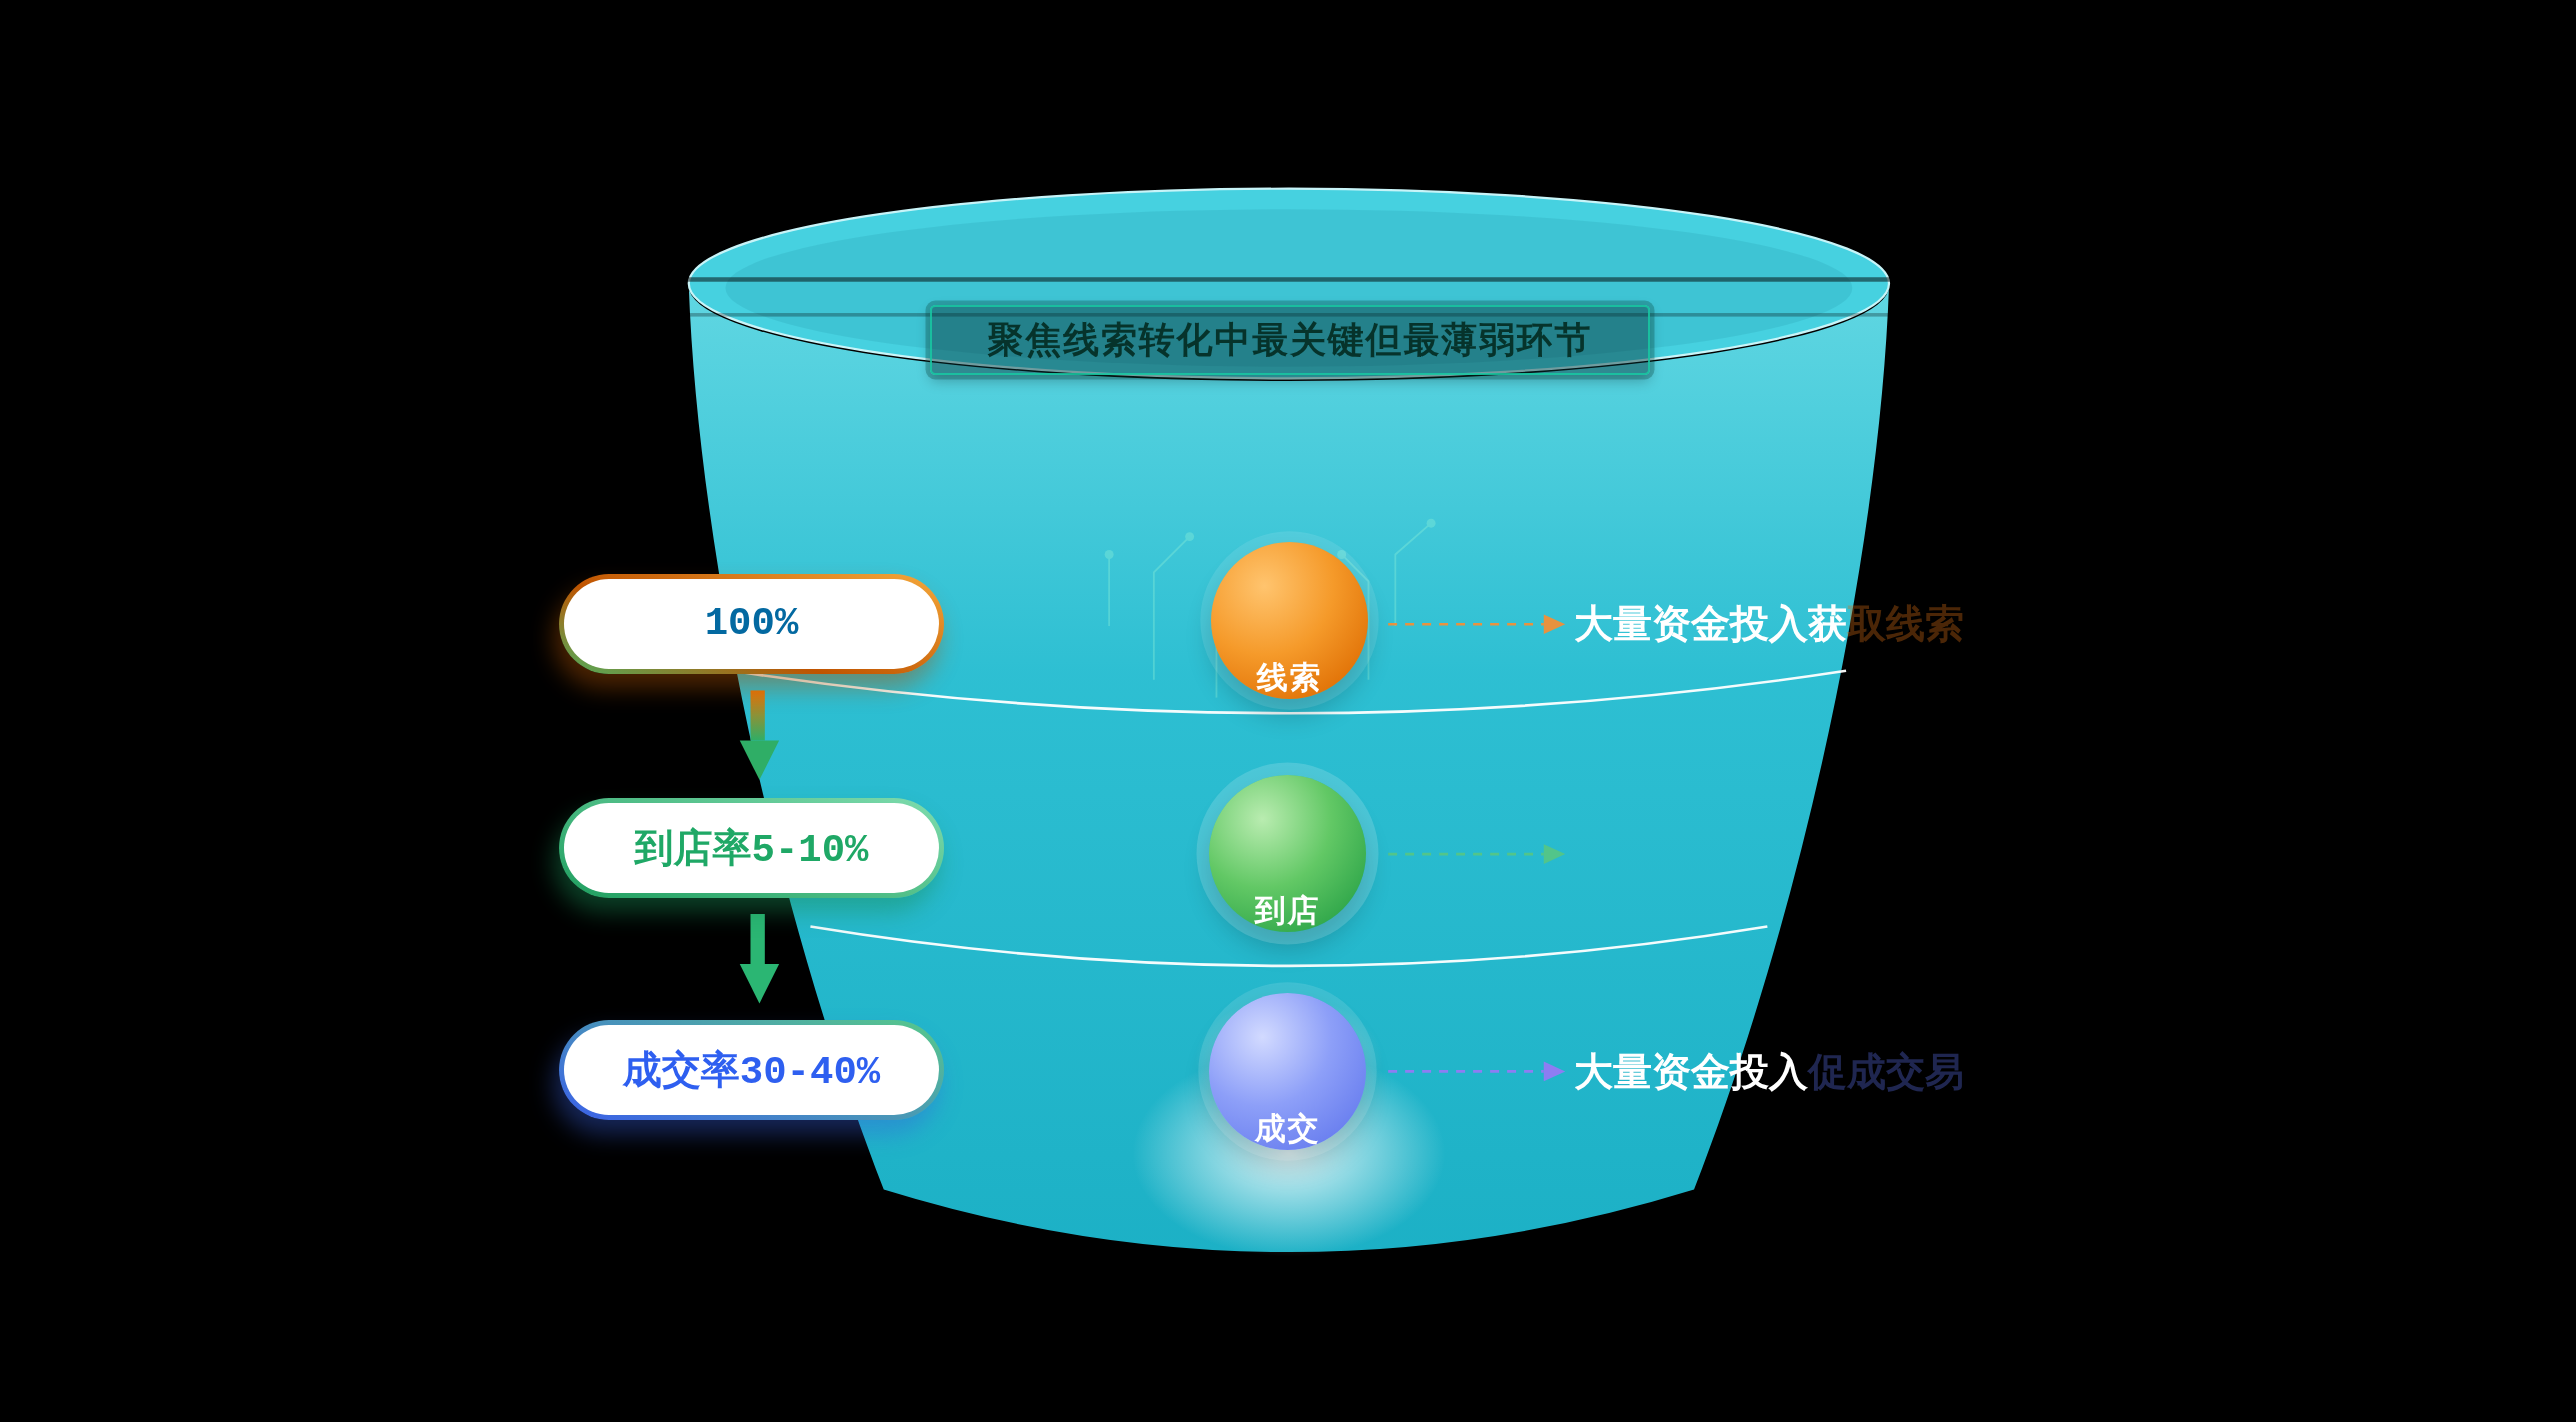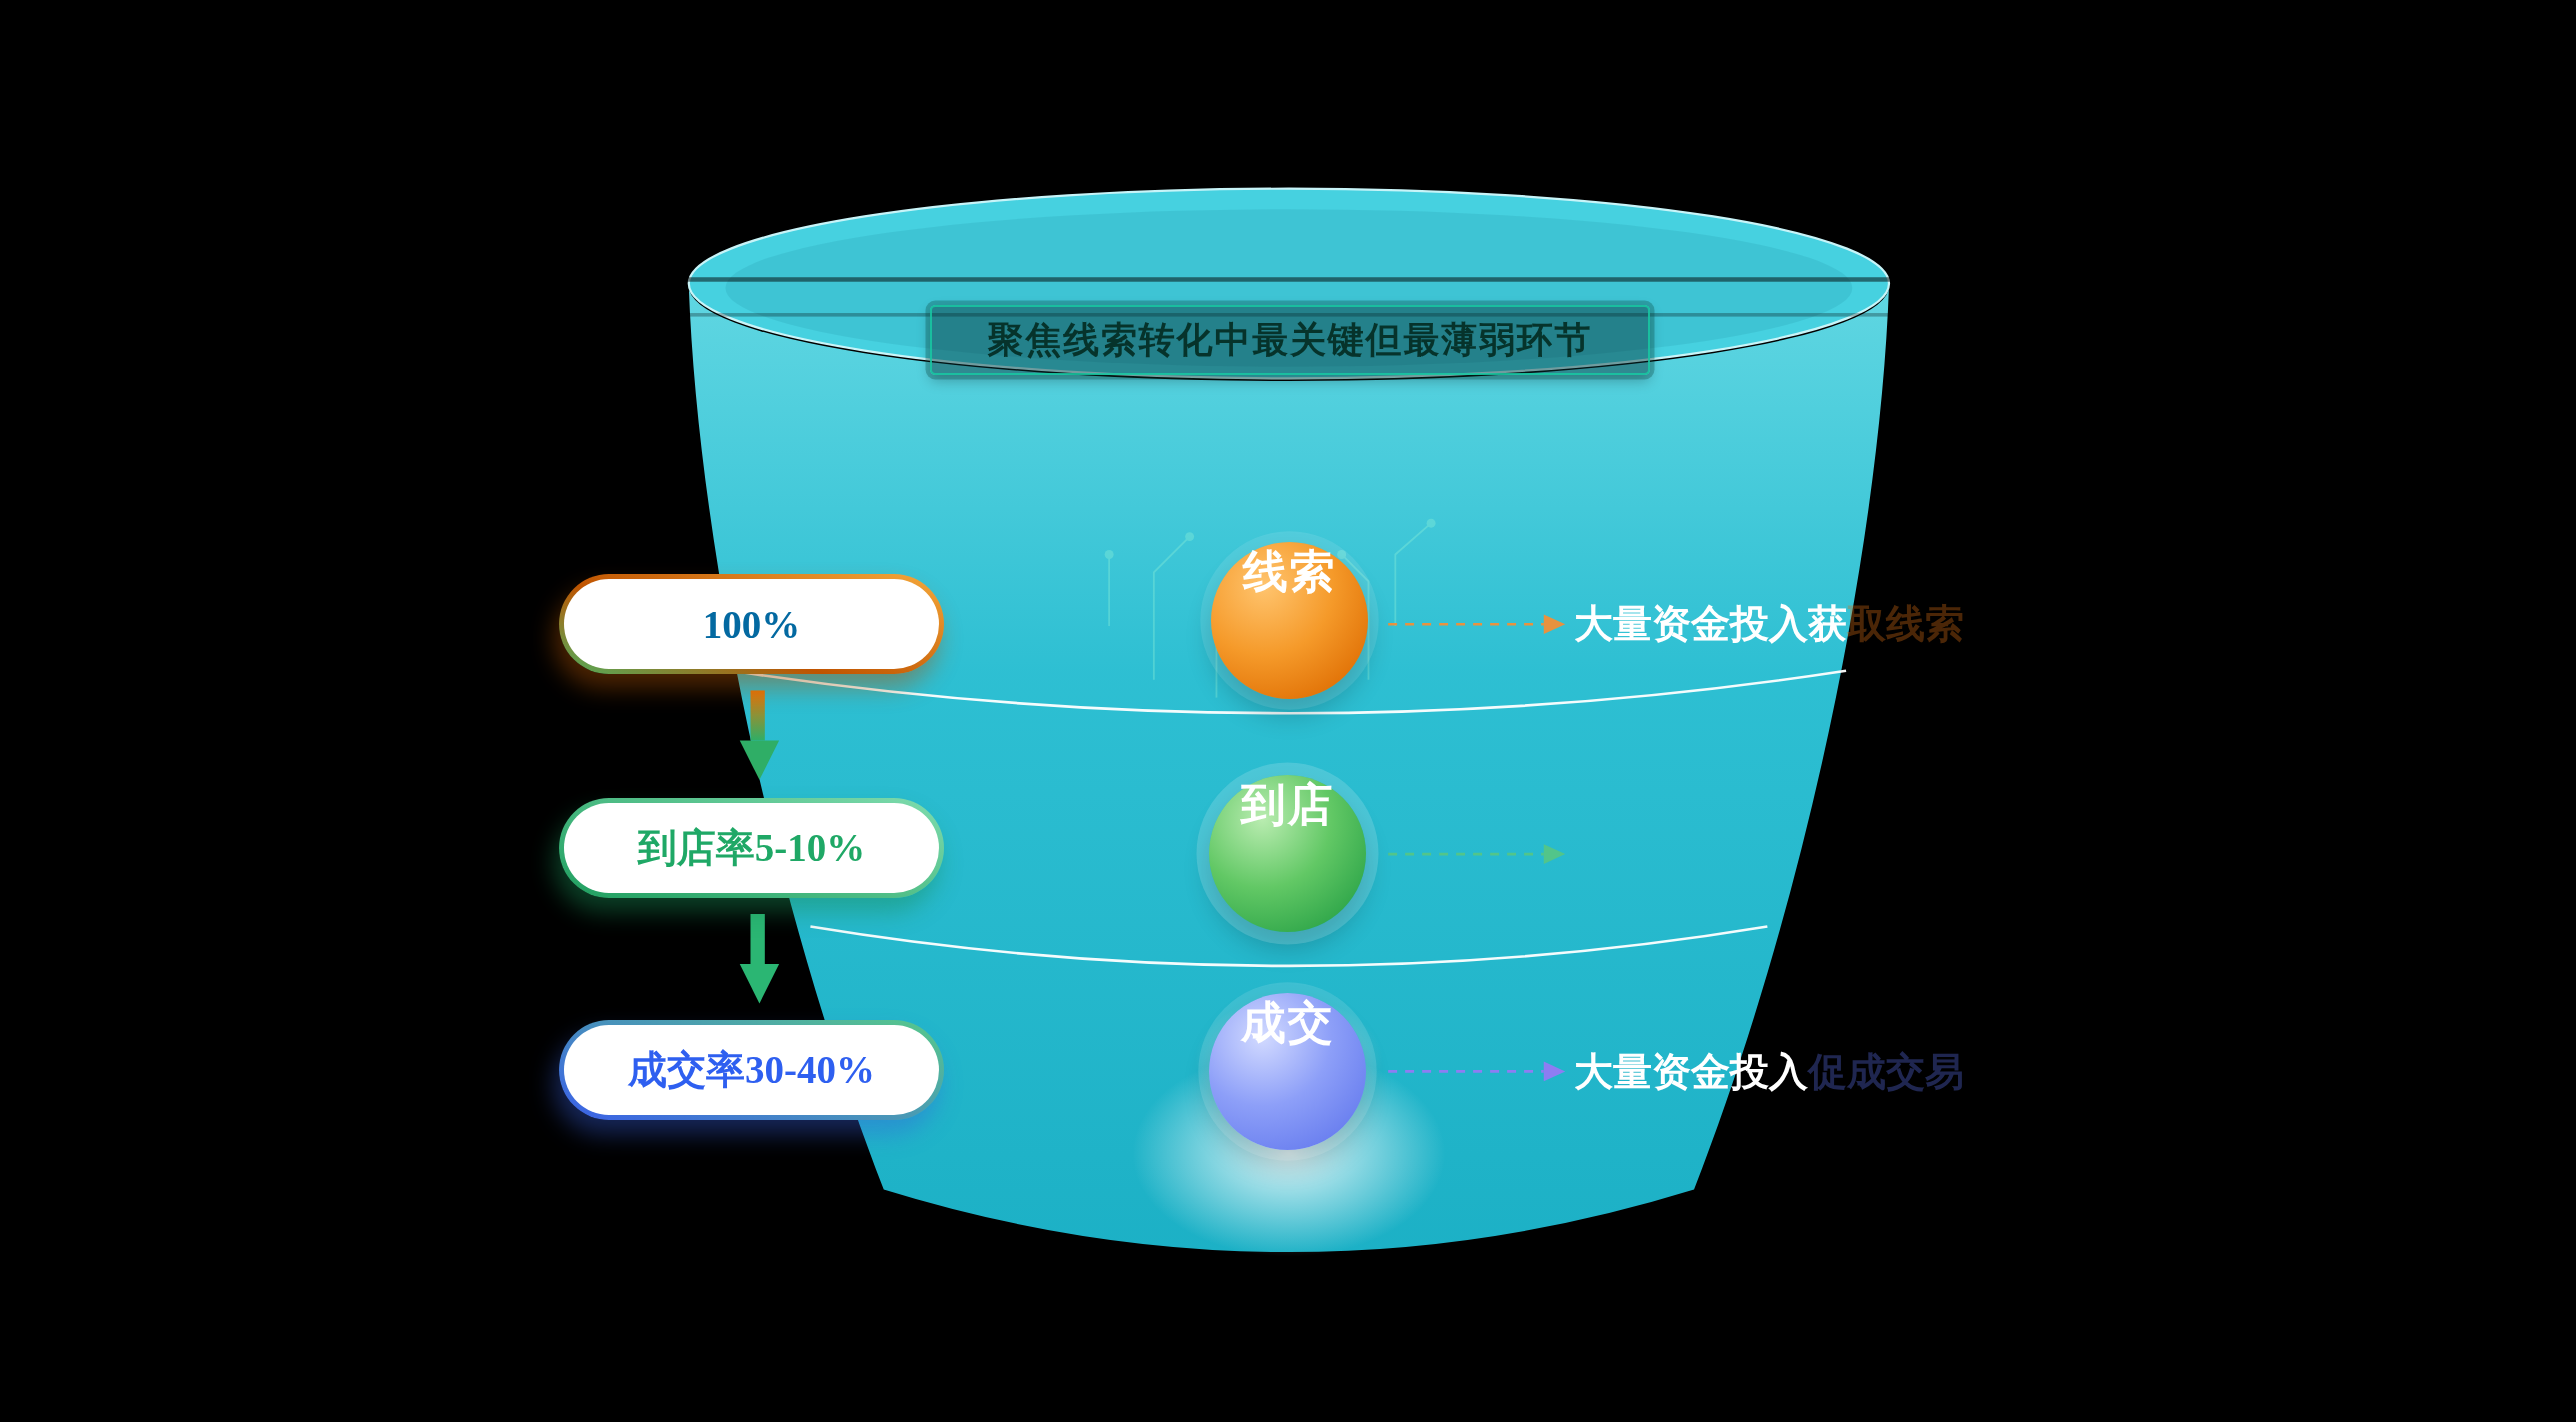--- a/index.html
+++ b/index.html
@@ -2,21 +2,21 @@
 <html style="font-size:14.3px"><head>
 <meta charset="utf-8">
 <style>
   html, body { margin: 0; padding: 0; background: #000; }
   .canvas {
     position: relative;
     width: 2576px;
     height: 1422px;
     background: #000;
     overflow: hidden;
-    font-family: Liberation Serif, serif;
+    font-family: Liberation Mono, monospace;
   }
   svg.layer { position: absolute; left: 0; top: 0; }
 
   
   .funnel-title {
     position: absolute;
     left: 930px; top: 305px;
     width: 716px; height: 66px;
     display: flex; align-items: center; justify-content: center;
     background: rgba(5, 48, 52, 0.45);
@@ -63,22 +63,22 @@
     background: linear-gradient(200deg, #57c98a 0%, #3a5fe8 100%);
     box-shadow: -5.4px 14.3px 23px rgba(55, 95, 220, 0.40);
   }
   .pill-3 .pill-inner { color: #2e5ff0; }
 
   
   .sphere {
     position: absolute;
     width: 157px; height: 157px;
     border-radius: 50%;
-    display: flex; align-items: flex-start; justify-content: center;
-    color: #fff; font-size: 45px; font-weight: 800;
+    display: flex; align-items: flex-end; justify-content: center;
+    color: #fff; font-size: 31px; font-weight: 800;
     letter-spacing: 1.8px;
   }
   .sphere-leads {
     left: 1211px; top: 542px;
     background: radial-gradient(circle at 34% 28%, #ffc46e, #f59a2a 45%, #e3760a 78%, #c95f00);
     box-shadow: 0 0 0 10.7px rgba(255,255,255,0.10), 0 16px 27px rgba(0,0,0,0.20);
   }
   .sphere-visit {
     left: 1209px; top: 775px;
     background: radial-gradient(circle at 34% 28%, #b9ecb0, #62c865 45%, #35aa4d 78%, #27913f);

